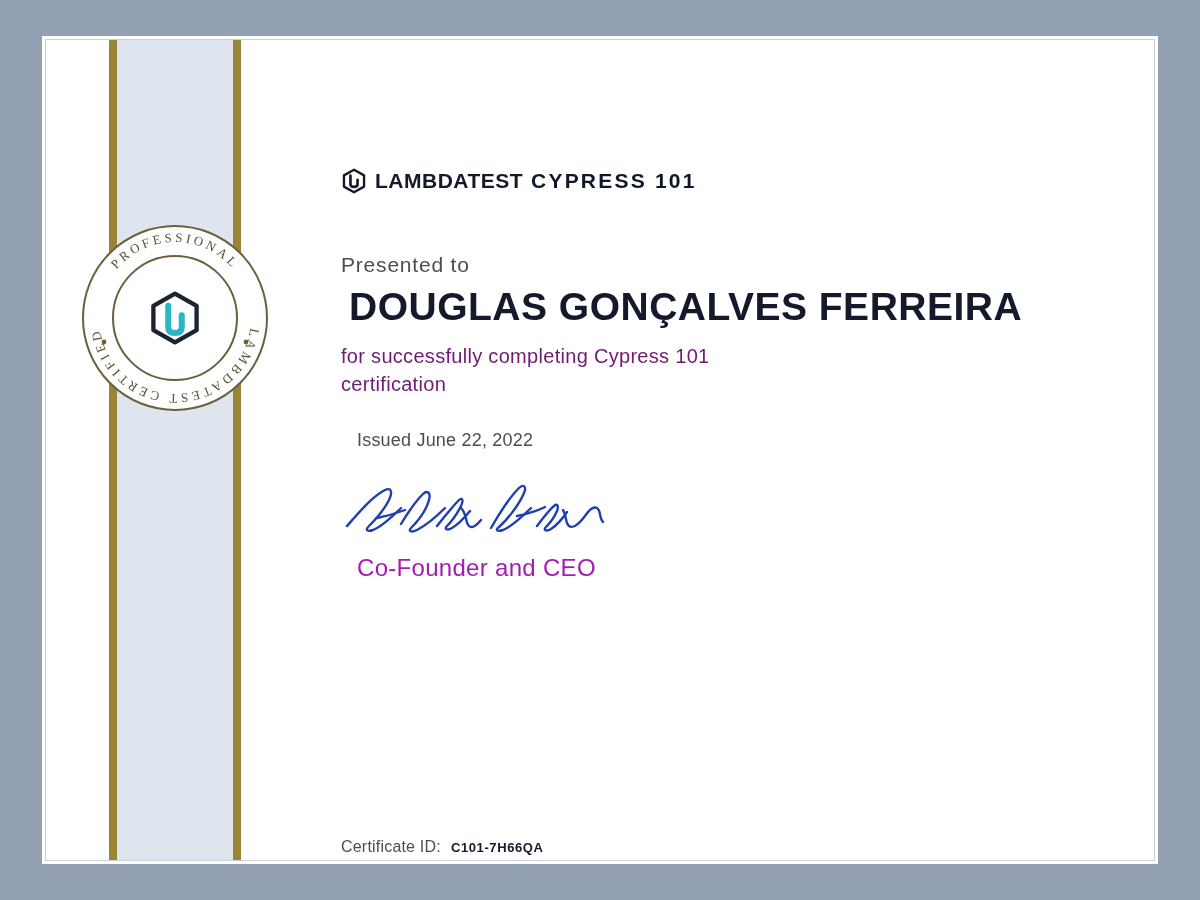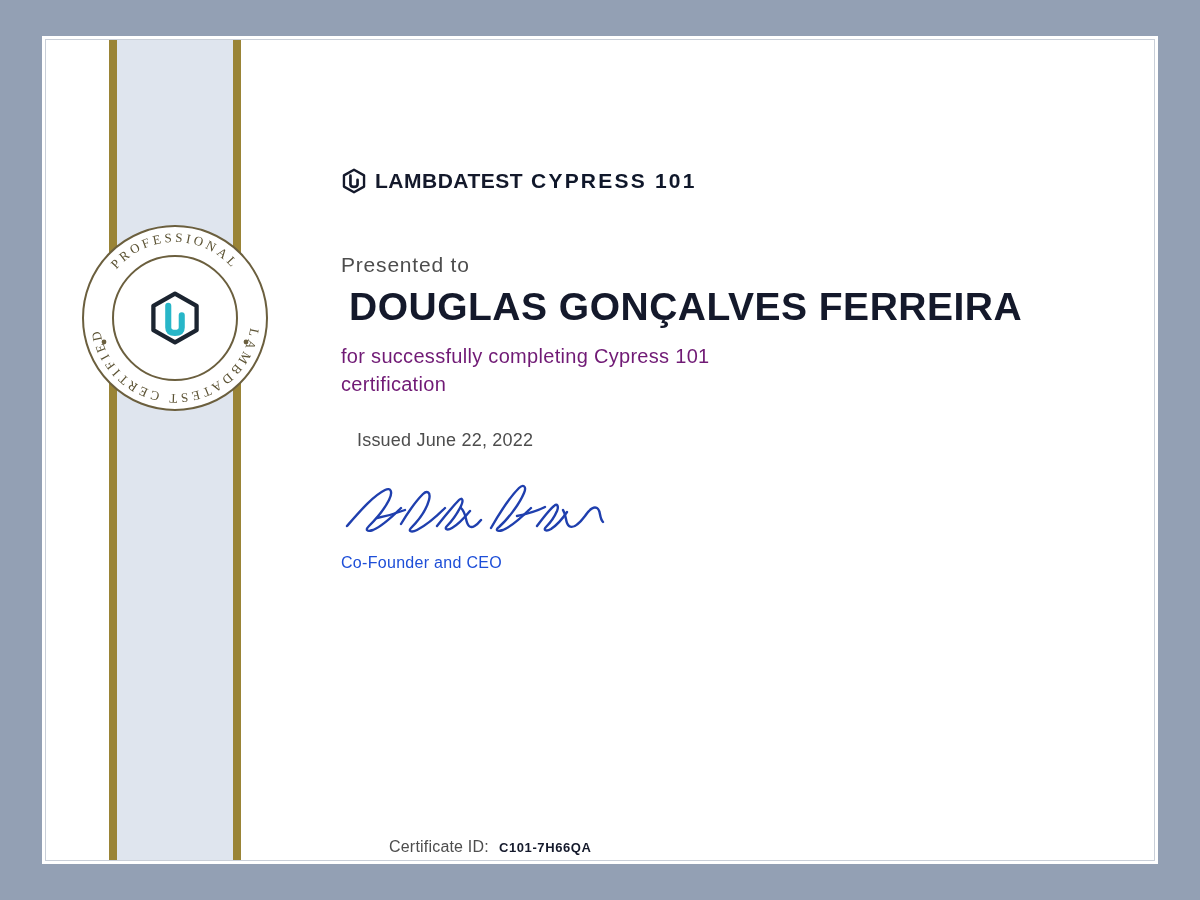--- a/index.html
+++ b/index.html
@@ -154,38 +154,37 @@
     position: absolute;
     top: 440px;
     left: 0;
     width: 270px;
     height: 62px;
   }
   .signature svg { display: block; }
   .sig-title {
     position: absolute;
     top: 514px;
-    left: 0;
-    font-size: 16px;
-    color: #1d4ed8;
+    left: 16px;
+    font-size: 24px;
+    color: #a21caf;
     letter-spacing: 0.3px;
   }
   .cert-id-row {
     position: absolute;
     top: 798px;
     left: 0;
     display: flex;
     align-items: baseline;
     gap: 10px;
   }
   .cert-id-label {
     font-size: 16px;
     color: #4d4d4d;
     letter-spacing: 0.2px;
-    margin-left: 48px;
   }
   .cert-id-value {
     font-size: 13px;
     font-weight: bold;
     color: #14192b;
     letter-spacing: 0.6px;
   }
 </style>
 </head>
 <body>

